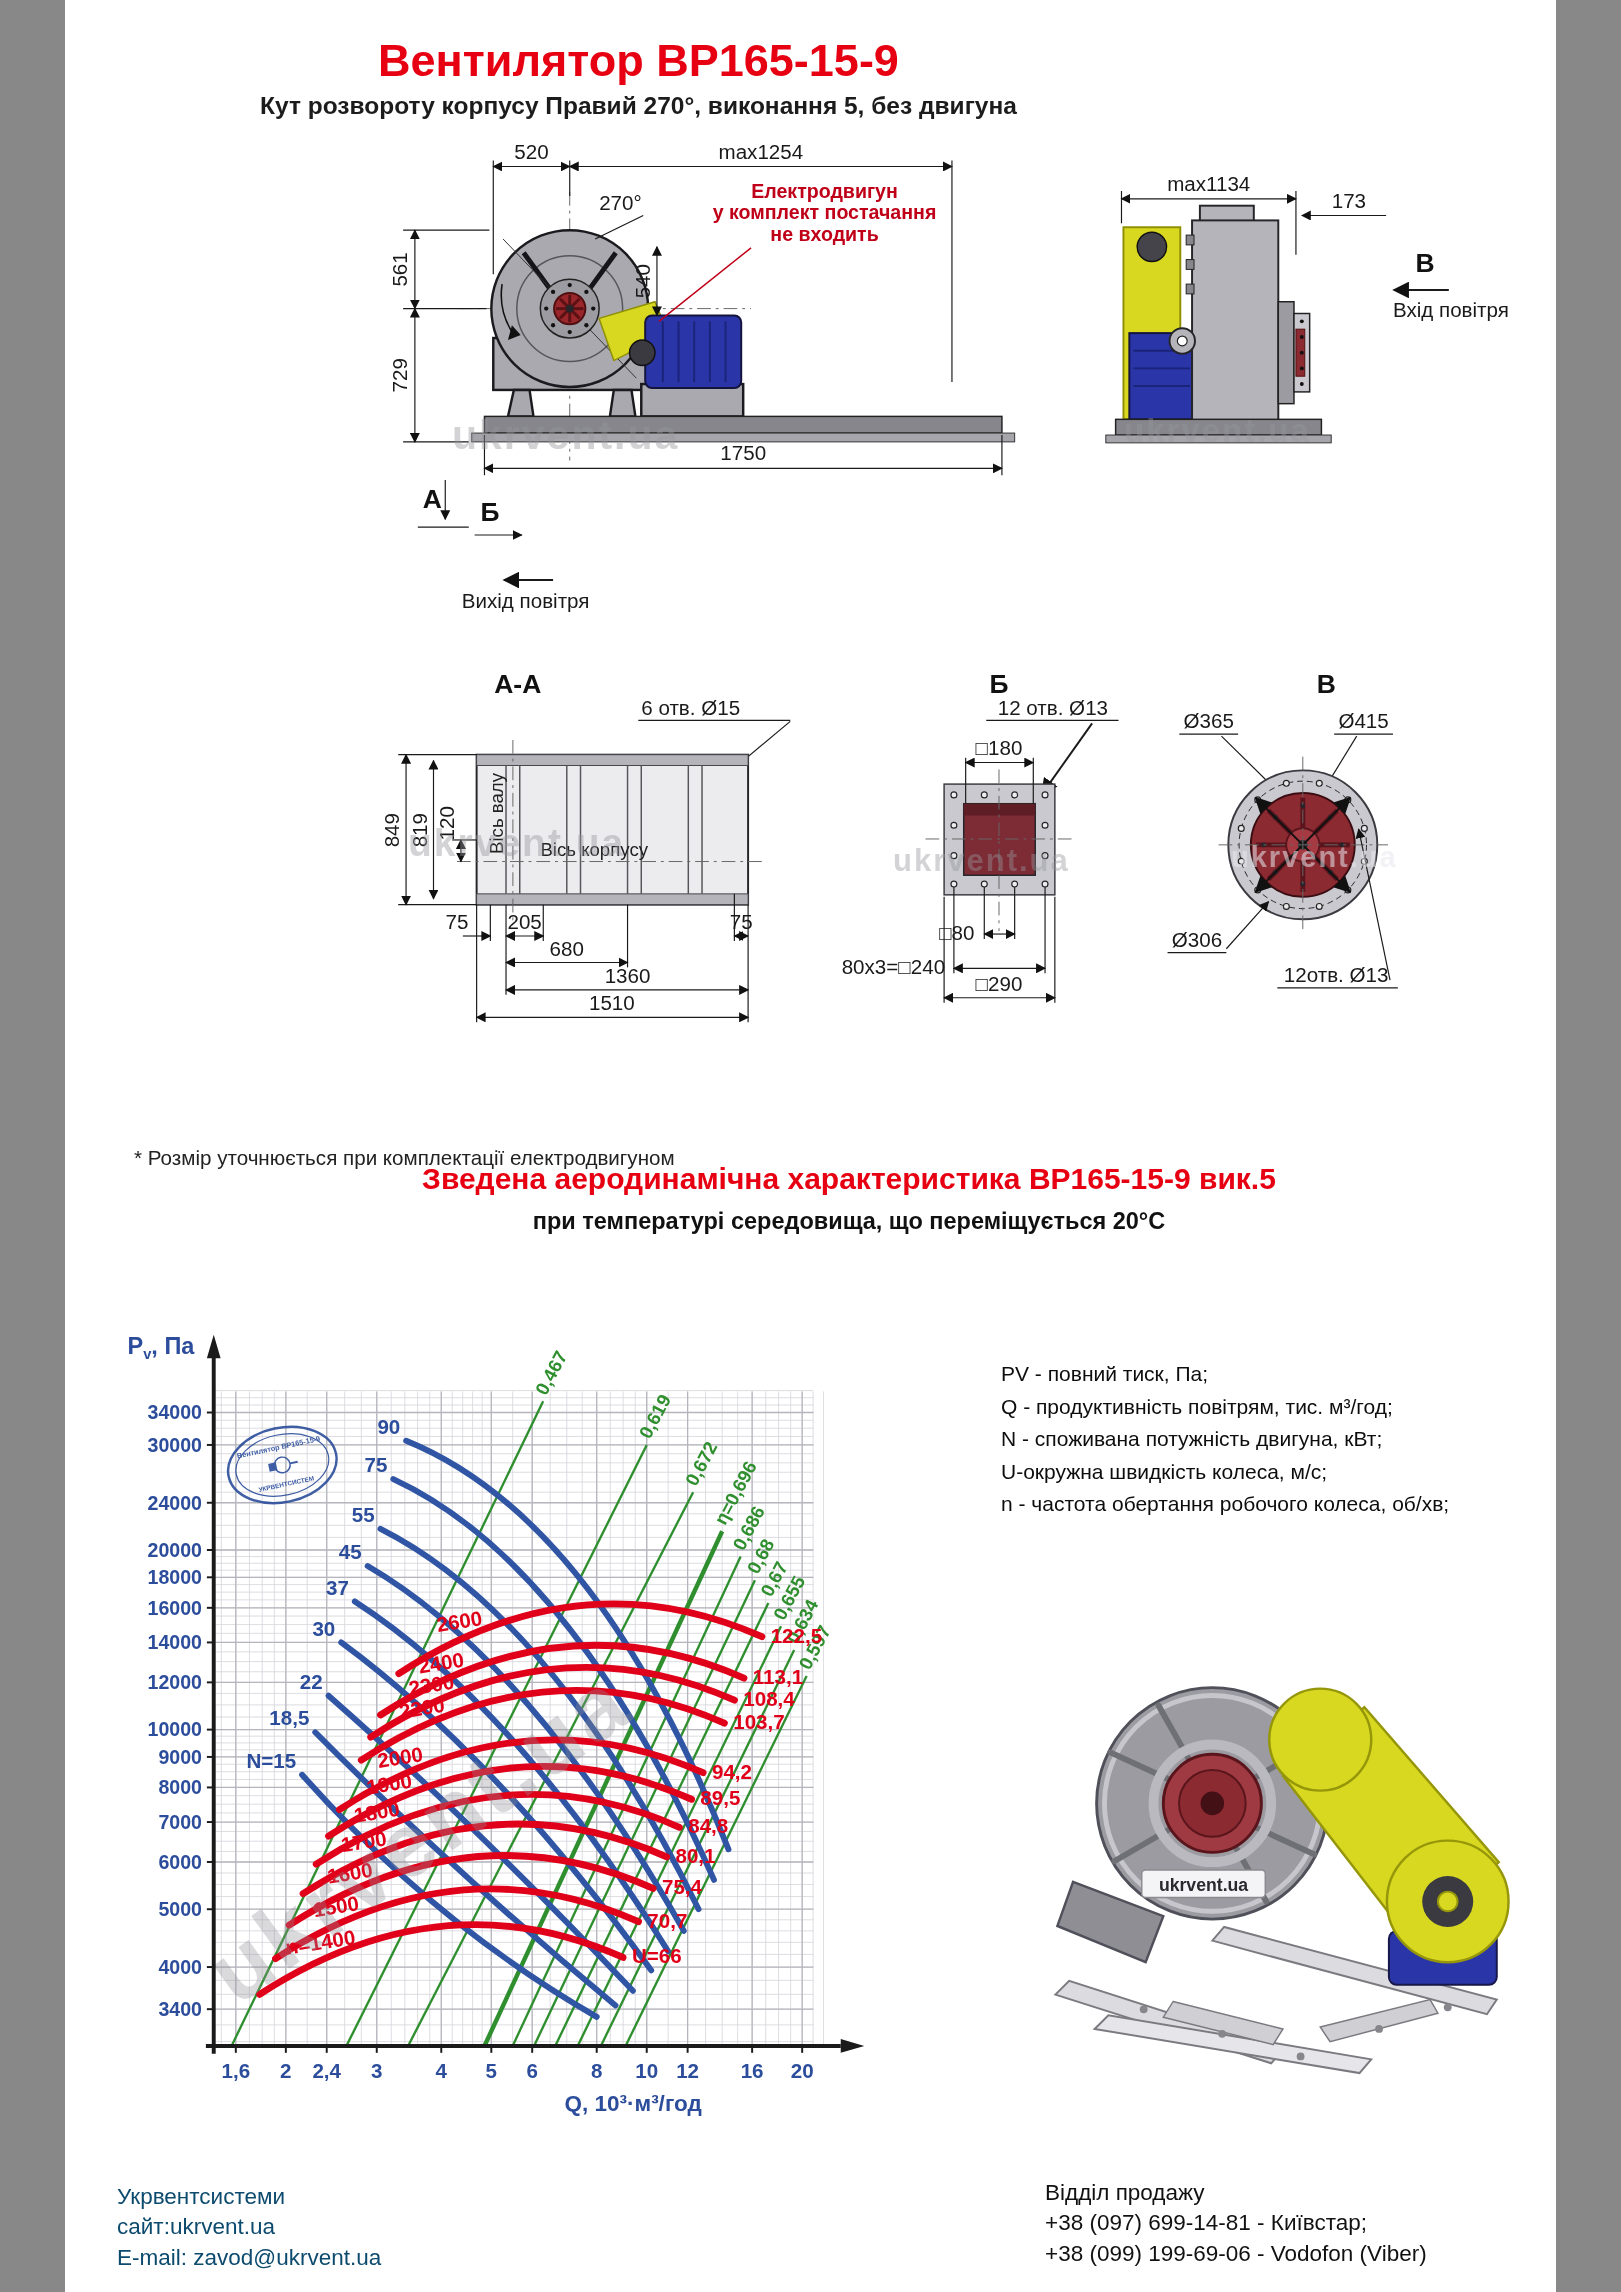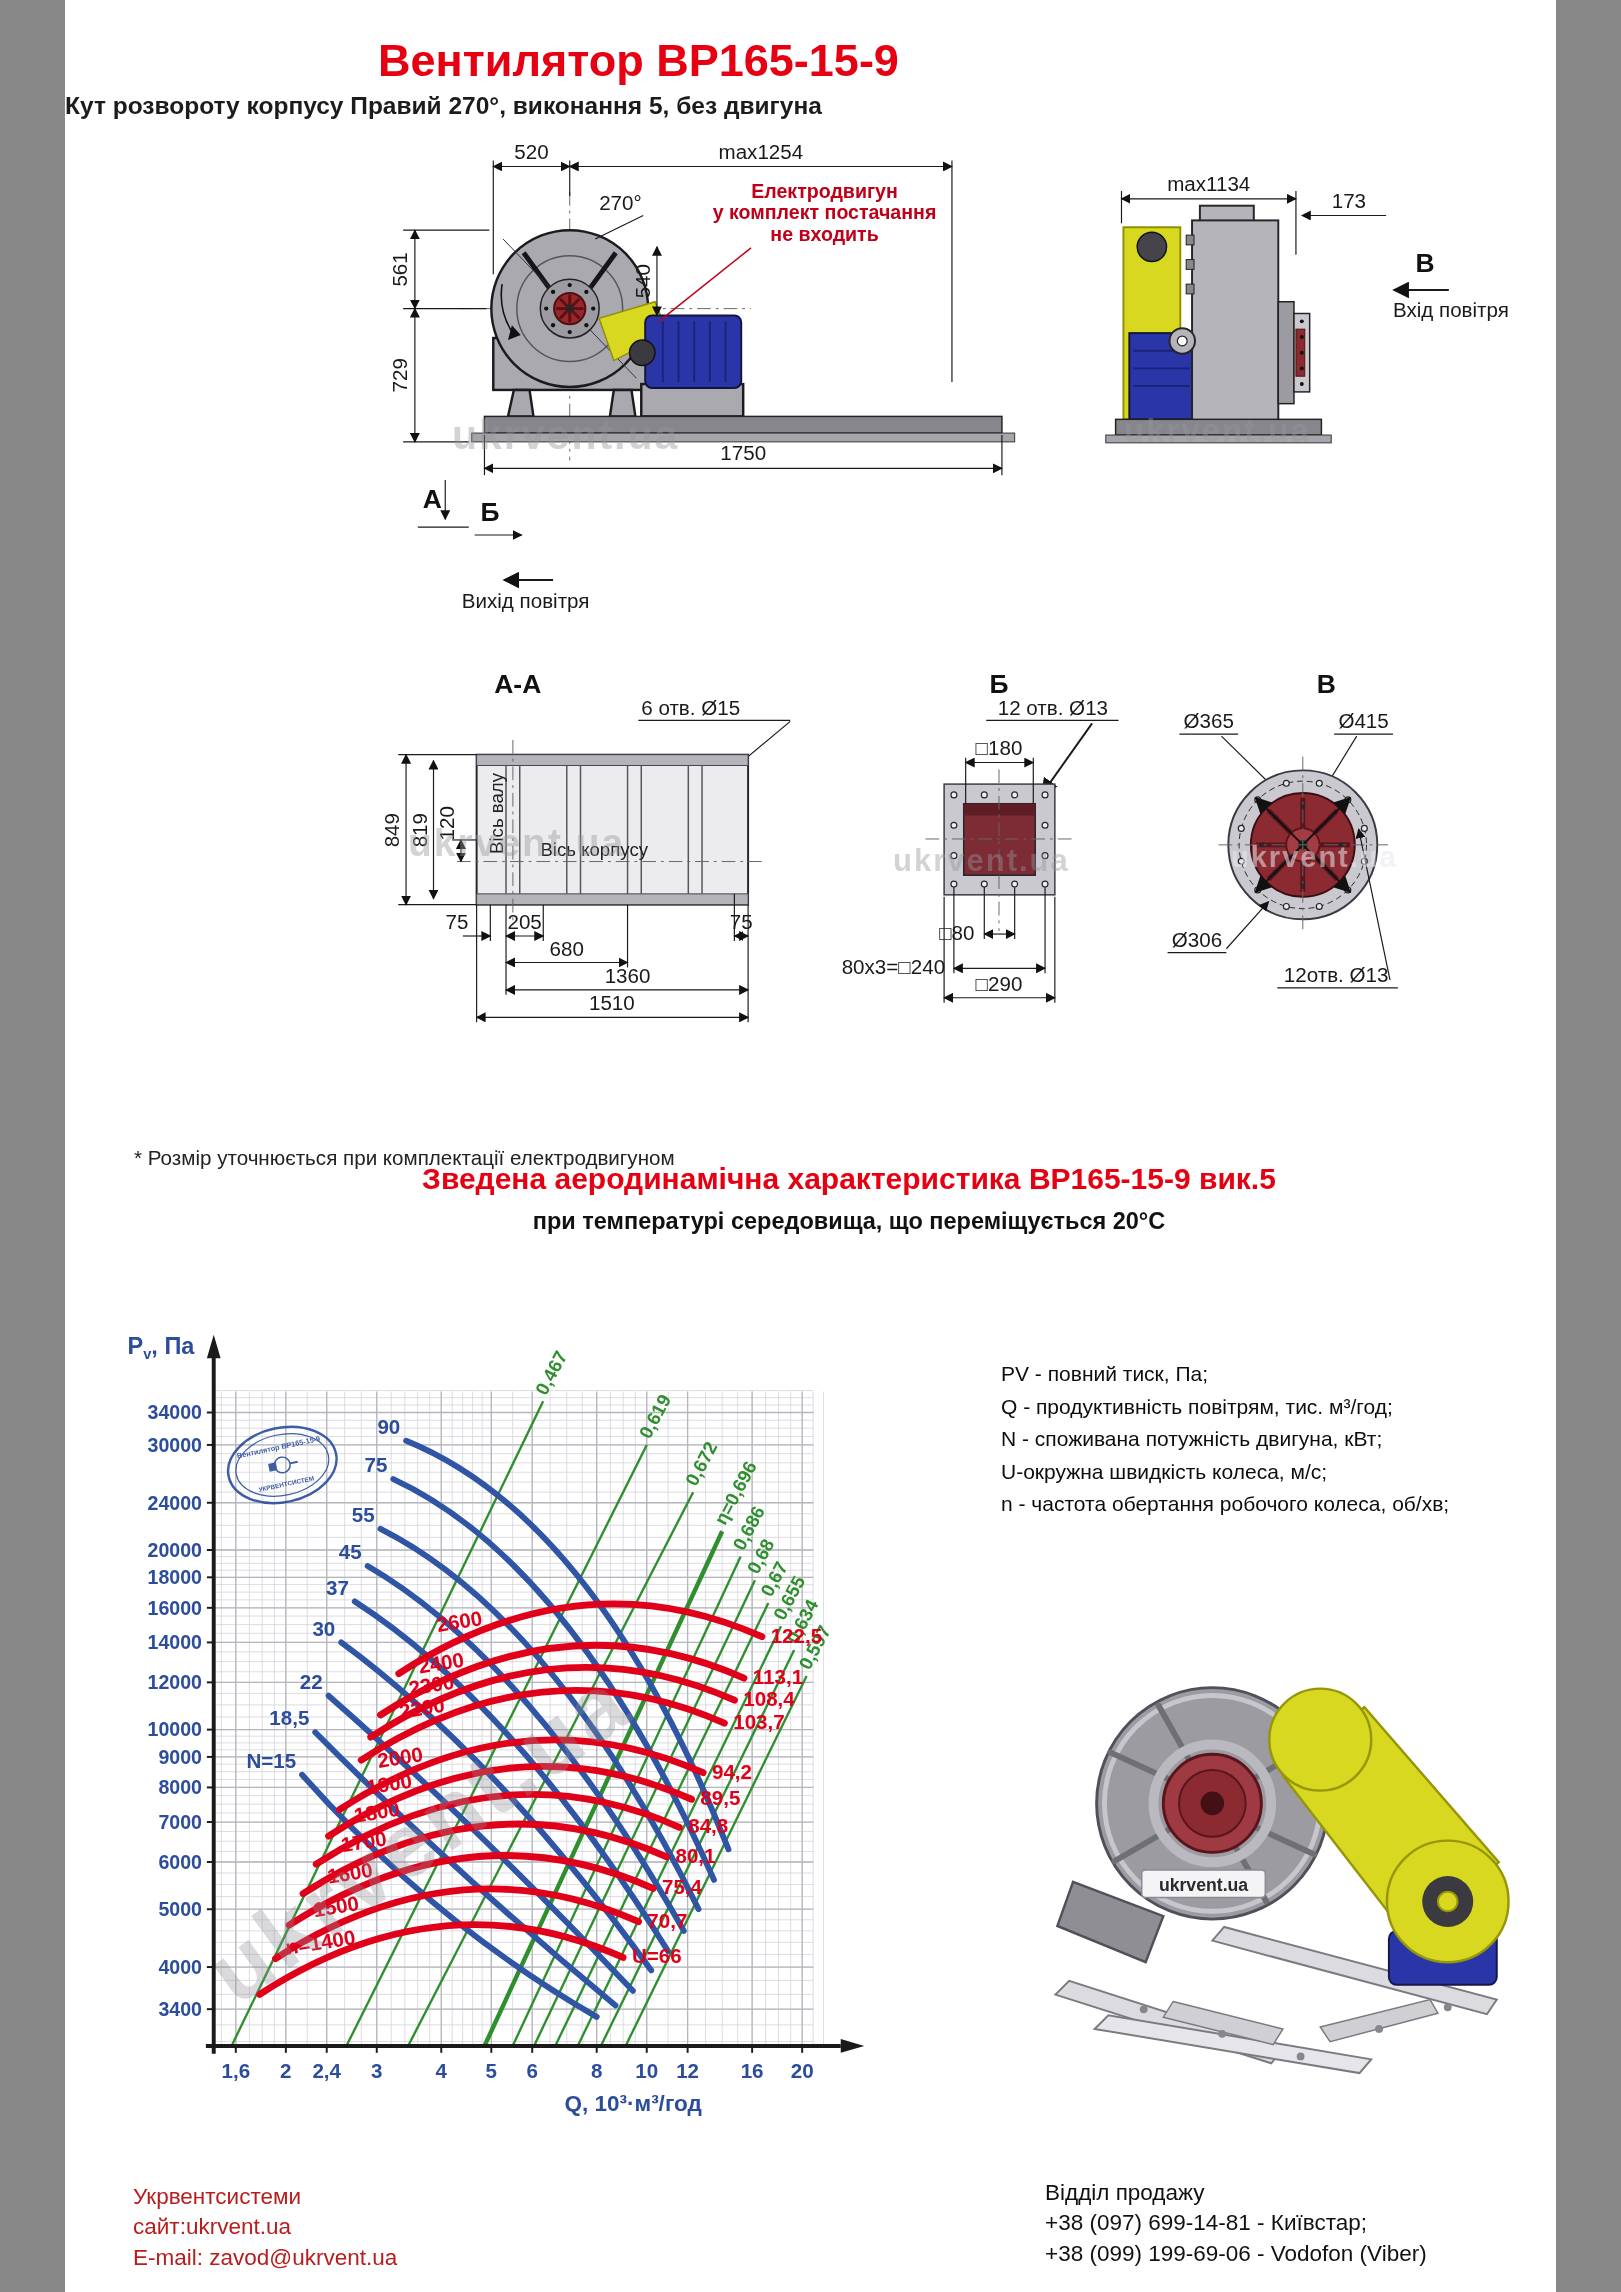--- a/index.html
+++ b/index.html
@@ -1,26 +1,26 @@
 <!DOCTYPE html>
 <html><head>
 <meta charset="utf-8">
 <style>
   html,body{margin:0;padding:0;background:#888;}
   .page{position:relative;width:1491px;height:2293px;background:#ffffff;
         font-family:"Liberation Sans",sans-serif;overflow:hidden;margin:0 auto;}
   .abs{position:absolute;}
   .title{left:0;top:35px;width:1147px;text-align:center;font-size:45px;font-weight:bold;color:#e60012;}
-  .subtitle{left:0;top:92px;width:1147px;text-align:left;font-size:24.5px;font-weight:bold;color:#1c1c1c;}
+  .subtitle{left:0;top:92px;width:1147px;text-align:center;font-size:24.5px;font-weight:bold;color:#1c1c1c;}
   .note{left:69px;top:1146px;font-size:20.6px;color:#222;}
   .aero-head{left:0;top:1162px;width:1568px;text-align:center;font-size:30px;font-weight:bold;color:#e60012;}
   .aero-sub1{left:0;top:1208px;width:1568px;text-align:center;font-size:23.5px;font-weight:bold;color:#111;}
   .aero-sub2{left:0;top:1239px;width:1568px;text-align:center;font-size:23.5px;font-weight:bold;color:#111;}
   .legend{left:936px;top:1358px;width:676px;font-size:21px;line-height:1.55;color:#0d0d0d;}
-  .footer-left{left:68px;top:2182px;font-size:22.5px;line-height:1.35;color:#b91c1c;}
+  .footer-left{left:52px;top:2182px;font-size:22.5px;line-height:1.35;color:#0c4a6e;}
   .footer-right{left:980px;top:2178px;width:580px;font-size:22.5px;line-height:1.35;color:#111;}
   .footer-right .sales{margin-right:110px;}
   .wm{color:rgba(150,150,158,0.42);font-weight:bold;letter-spacing:2px;pointer-events:none;}
   svg{font-family:"Liberation Sans",sans-serif;}
   svg text.dim{font-size:21px;fill:#1a1a1a;}
   svg text.dimv{font-size:21px;fill:#1a1a1a;}
   svg text.big{font-size:27px;font-weight:bold;fill:#111;}
   svg text.axname{font-size:19px;fill:#222;}
   svg text.rednote{font-size:20px;font-weight:bold;fill:#c00018;}
   .thin{stroke:#1a1a1a;stroke-width:1.2;fill:none;}

